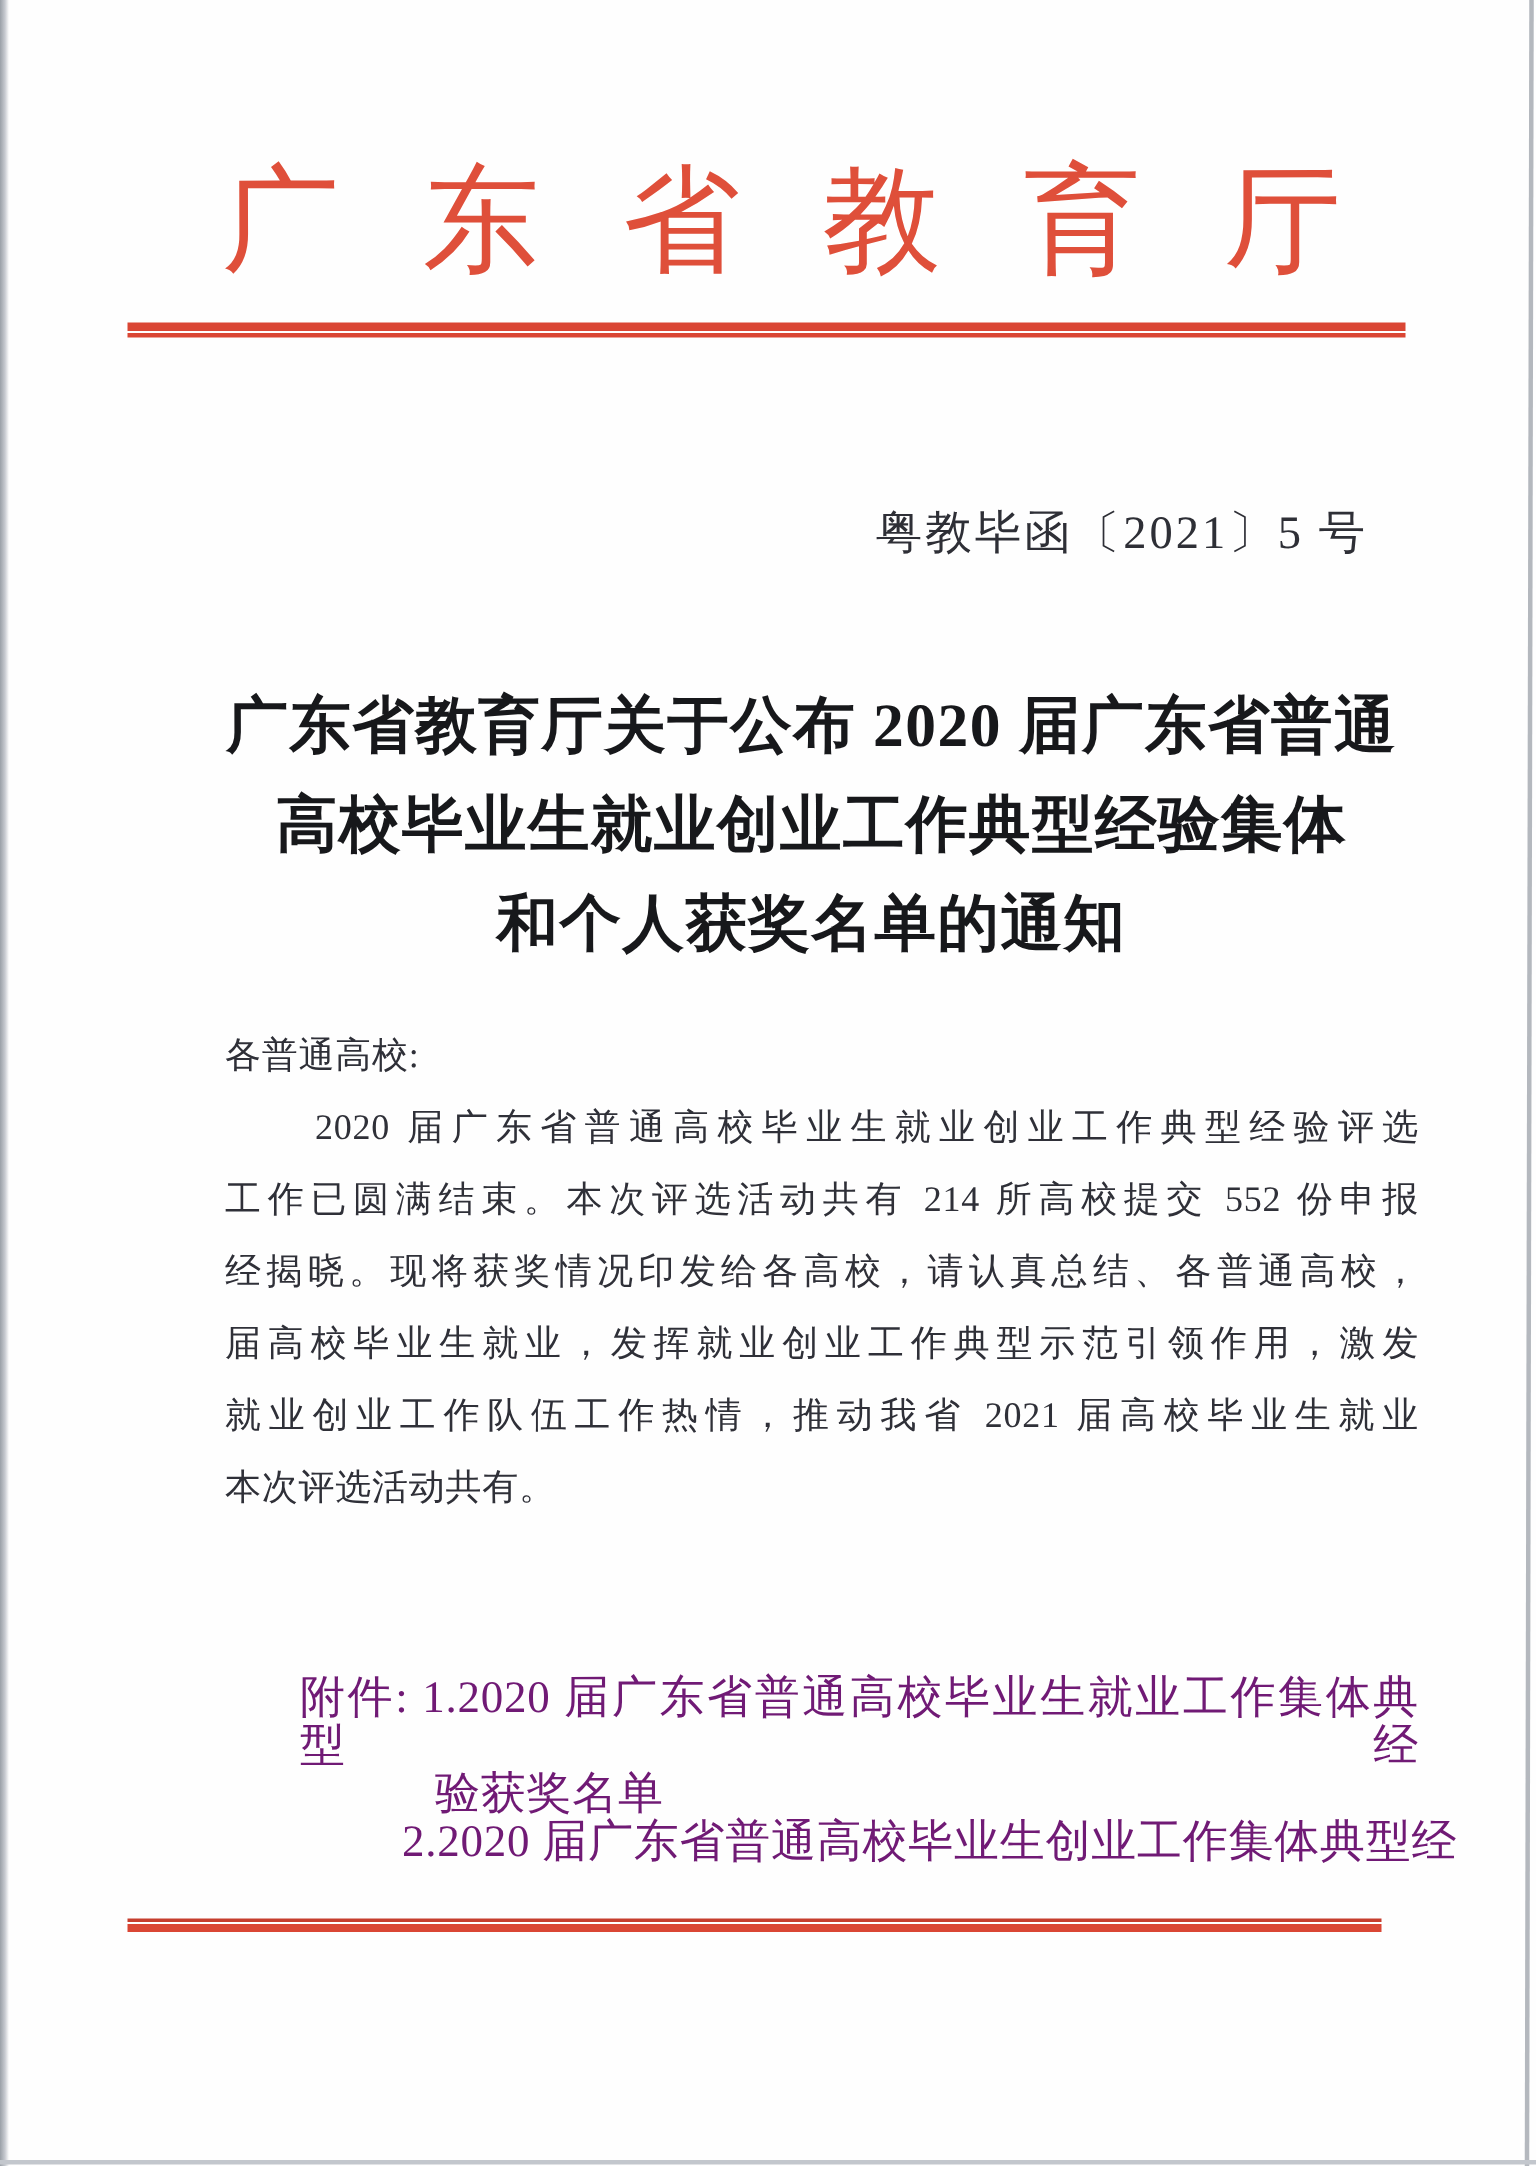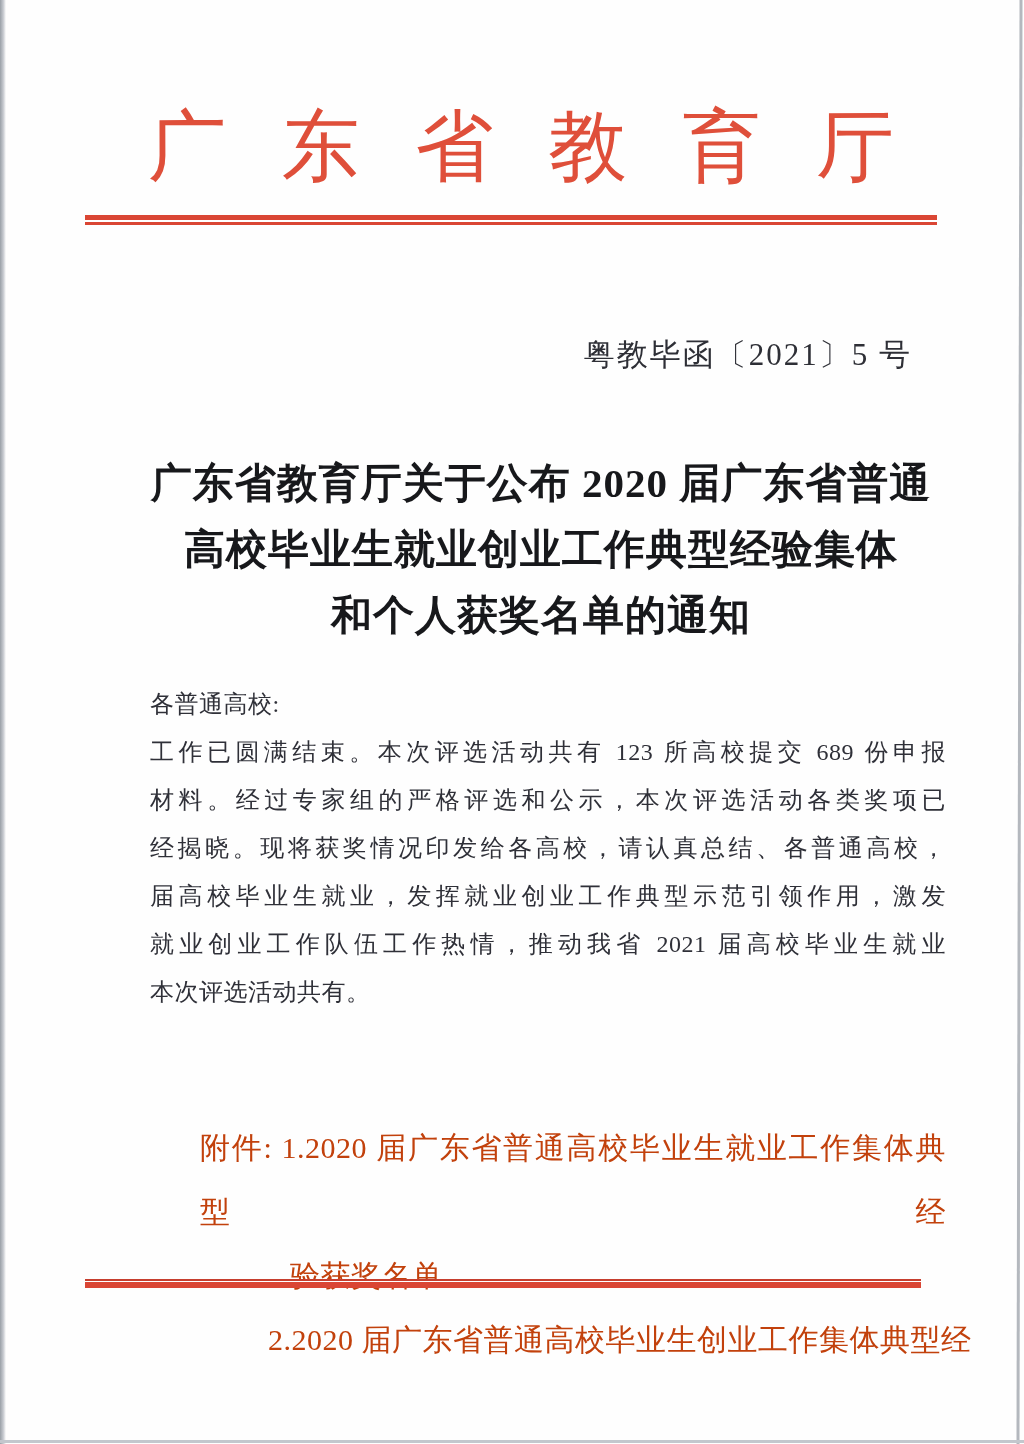--- a/index.html
+++ b/index.html
@@ -79,22 +79,22 @@
   .line { width: 100%; }
   .just {
     text-align: justify;
     text-align-last: justify;
   }
   .indent { text-indent: 60px; }
   .attachments {
     position: absolute;
     top: 1116px; left: 200px; width: 746px;
     font-size: 30px;
-    line-height: 64px;
-    color: #c2410c;
+    line-height: 32px;
+    color: #701a75;
     letter-spacing: 0.5px;
   }
   .att-cont { margin-left: 90px; }
   .att-item2 { margin-left: 68px; }
   .footer-rule {
     position: absolute;
     top: 1279px; left: 85px;
     width: 836px; height: 9px;
     background: linear-gradient(to bottom,
       #c63e2e 0 25%, #ffffff 25% 38%, #da4634 38% 100%);
@@ -123,22 +123,22 @@
   <div class="doc-number">粤教毕函〔2021〕5 号</div>
 
   <div class="doc-title">
     <div>广东省教育厅关于公布 2020 届广东省普通</div>
     <div>高校毕业生就业创业工作典型经验集体</div>
     <div>和个人获奖名单的通知</div>
   </div>
 
   <div class="body-text">
     <div class="line">各普通高校:</div>
-    <div class="line just">工作已圆满结束。本次评选活动共有 123 所高校提交 689 份申报</div>
-    <div class="line just">材料。经过专家组的严格评选和公示，本次评选活动各类奖项已</div>
+    <div class="line just indent">2020 届广东省普通高校毕业生就业创业工作典型经验评选</div>
+    <div class="line just">工作已圆满结束。本次评选活动共有 214 所高校提交 552 份申报</div>
     <div class="line just">经揭晓。现将获奖情况印发给各高校，请认真总结、各普通高校，</div>
     <div class="line just">届高校毕业生就业，发挥就业创业工作典型示范引领作用，激发</div>
     <div class="line just">就业创业工作队伍工作热情，推动我省 2021 届高校毕业生就业</div>
     <div class="line">本次评选活动共有。</div>
   </div>
 
   <div class="attachments">
     <div class="line just">附件: 1.2020 届广东省普通高校毕业生就业工作集体典型经</div>
     <div class="line att-cont">验获奖名单</div>
     <div class="line att-item2">2.2020 届广东省普通高校毕业生创业工作集体典型经</div>

